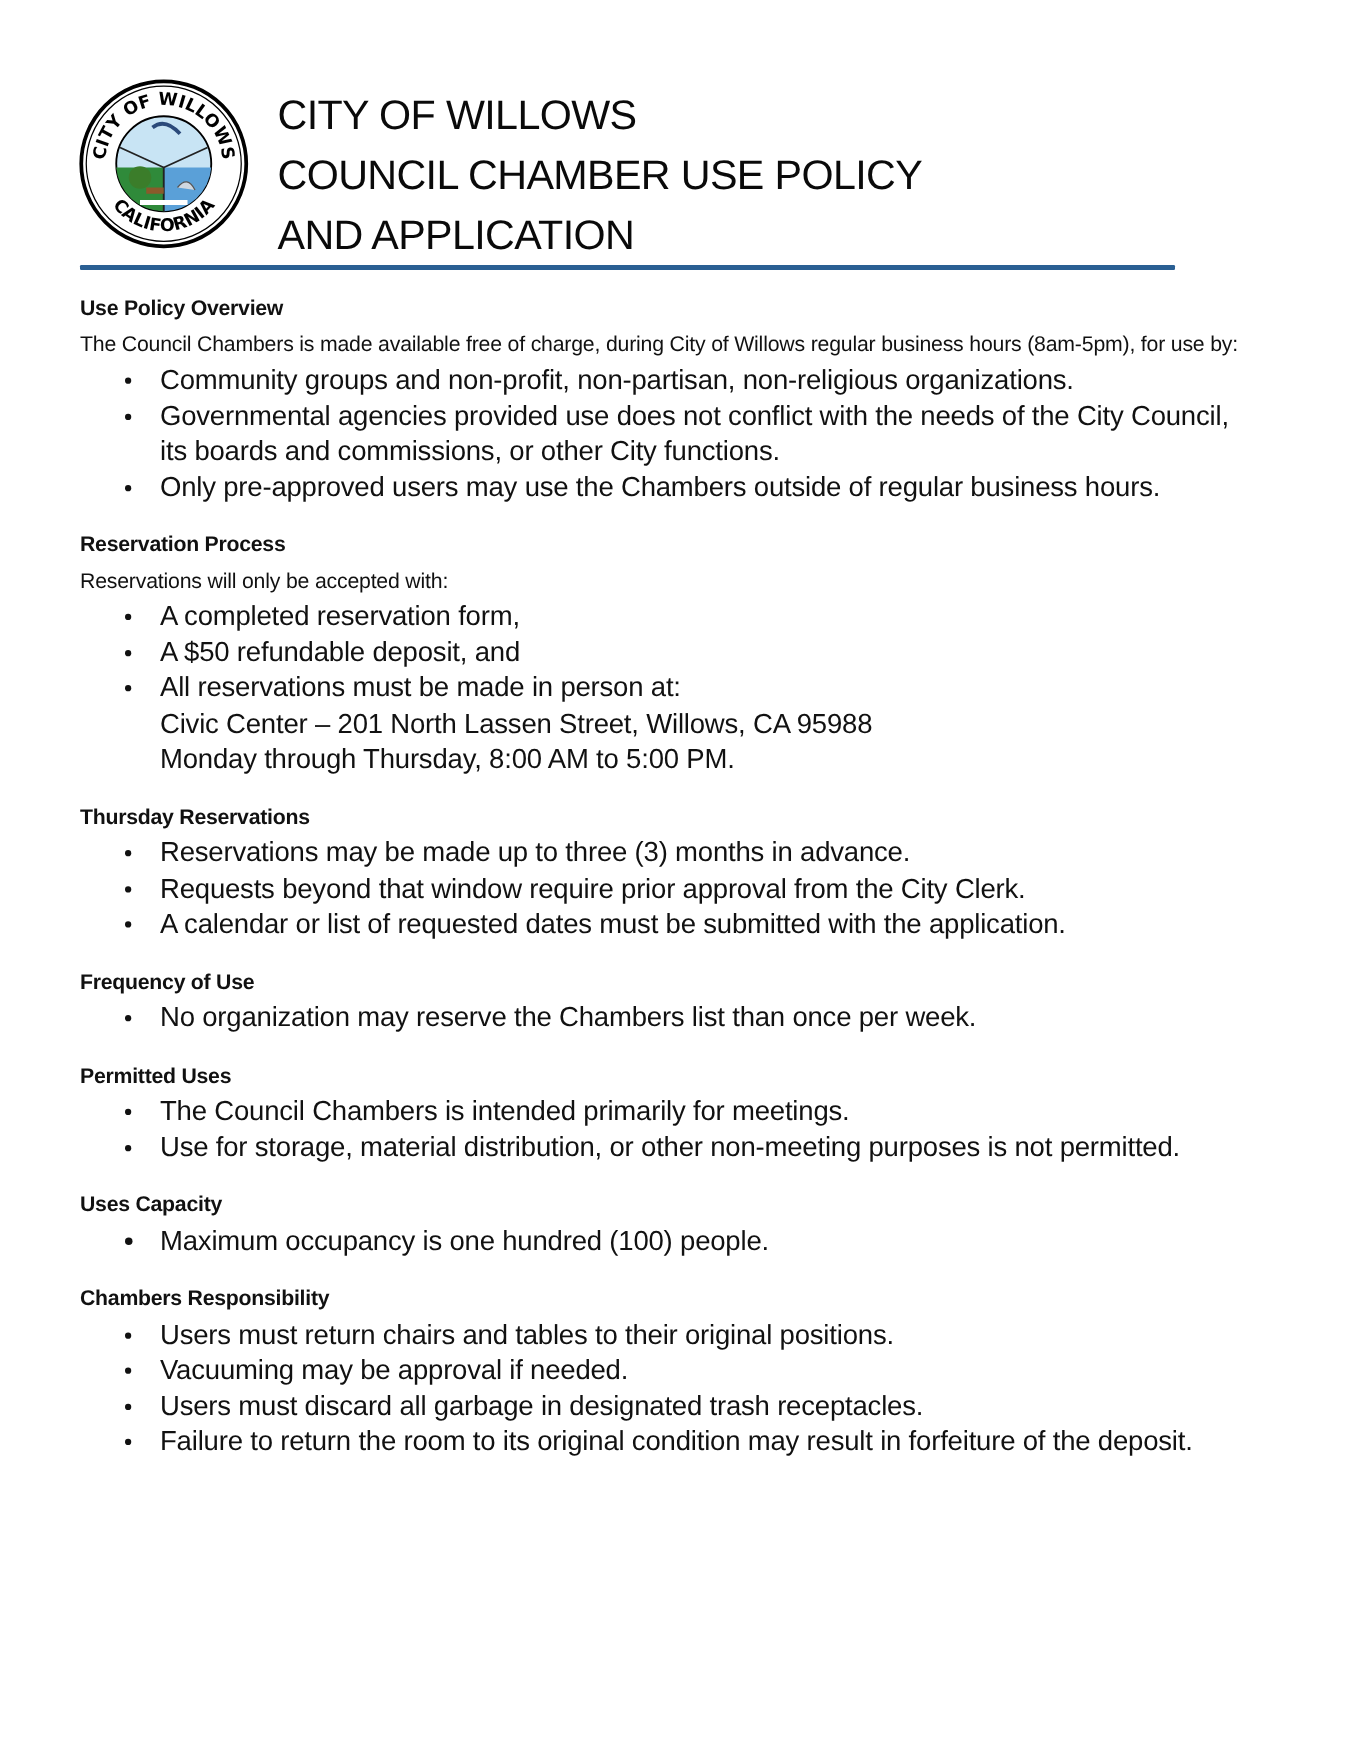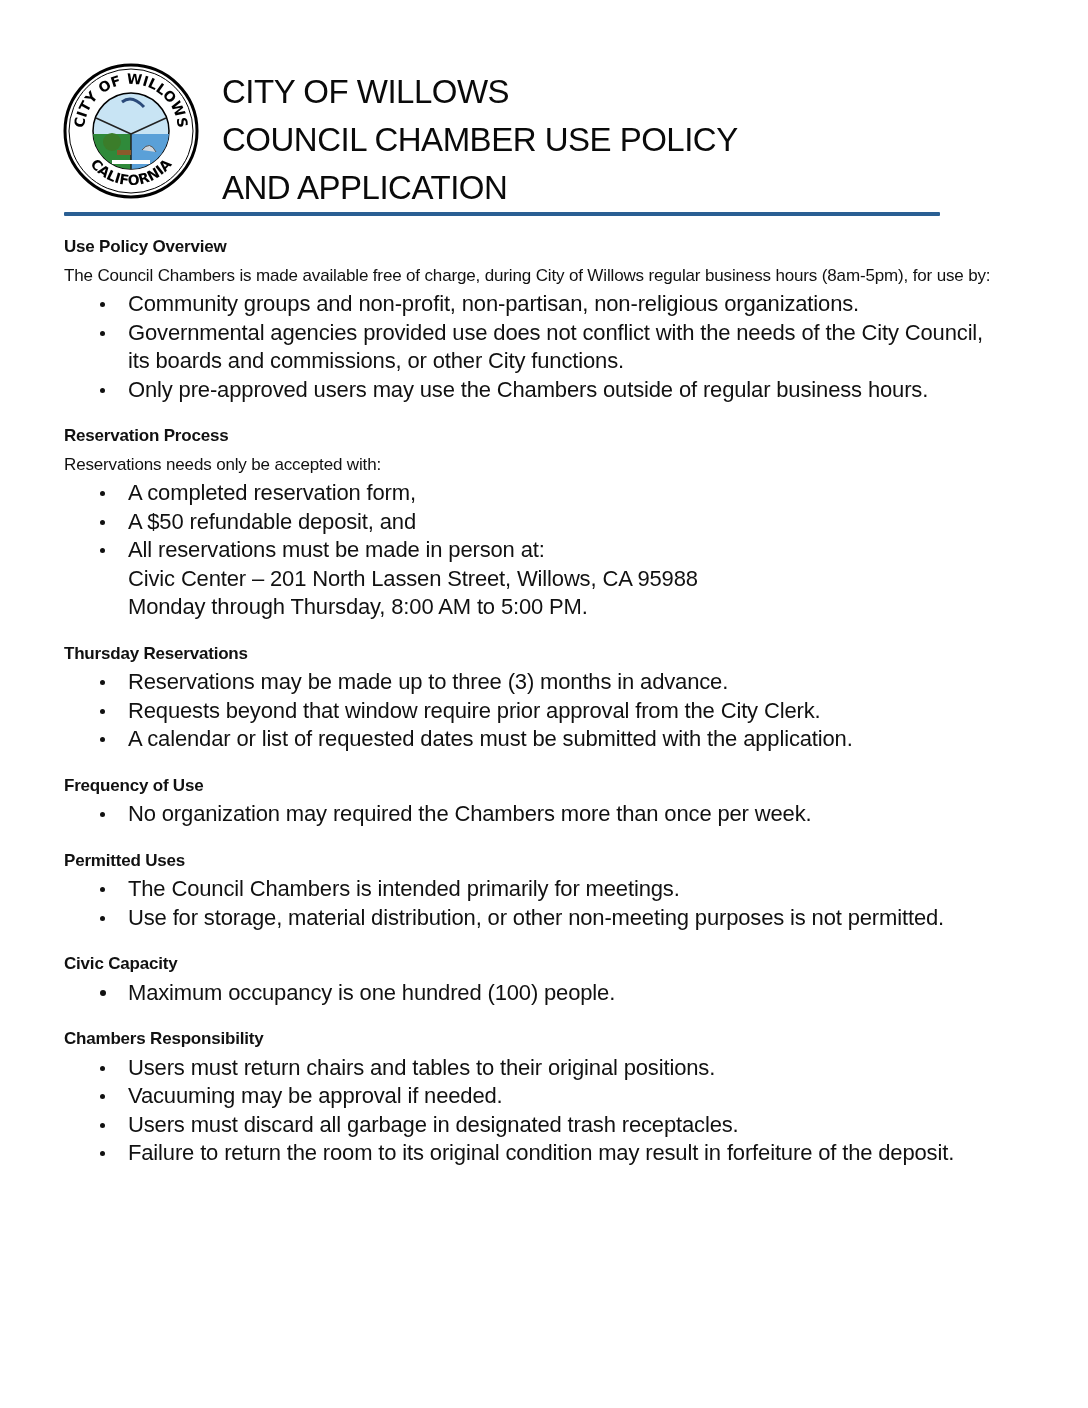--- a/index.html
+++ b/index.html
@@ -79,21 +79,21 @@
     <div class="para">The Council Chambers is made available free of charge, during City of Willows regular business hours (8am-5pm), for use by:</div>
     <ul class="bullets">
       <li><span class="dot"></span><span>Community groups and non-profit, non-partisan, non-religious organizations.</span></li>
       <li><span class="dot"></span><span>Governmental agencies provided use does not conflict with the needs of the City Council, its boards and commissions, or other City functions.</span></li>
       <li><span class="dot"></span><span>Only pre-approved users may use the Chambers outside of regular business hours.</span></li>
     </ul>
   </div>
 
   <div class="section">
     <div class="sec-heading">Reservation Process</div>
-    <div class="para">Reservations needs only be accepted with:</div>
+    <div class="para">Reservations will only be accepted with:</div>
     <ul class="bullets">
       <li><span class="dot"></span><span>A completed reservation form,</span></li>
       <li><span class="dot"></span><span>A $50 refundable deposit, and</span></li>
       <li><span class="dot"></span><span>All reservations must be made in person at:</span>
         <span class="cont">Civic Center – 201 North Lassen Street, Willows, CA 95988</span>
         <span class="cont">Monday through Thursday, 8:00 AM to 5:00 PM.</span>
       </li>
     </ul>
   </div>
 
@@ -102,34 +102,34 @@
     <ul class="bullets">
       <li><span class="dot"></span><span>Reservations may be made up to three (3) months in advance.</span></li>
       <li><span class="dot"></span><span>Requests beyond that window require prior approval from the City Clerk.</span></li>
       <li><span class="dot"></span><span>A calendar or list of requested dates must be submitted with the application.</span></li>
     </ul>
   </div>
 
   <div class="section">
     <div class="sec-heading">Frequency of Use</div>
     <ul class="bullets">
-      <li><span class="dot"></span><span>No organization may required the Chambers more than once per week.</span></li>
+      <li><span class="dot"></span><span>No organization may reserve the Chambers list than once per week.</span></li>
     </ul>
   </div>
 
   <div class="section">
     <div class="sec-heading">Permitted Uses</div>
     <ul class="bullets">
       <li><span class="dot"></span><span>The Council Chambers is intended primarily for meetings.</span></li>
       <li><span class="dot"></span><span>Use for storage, material distribution, or other non-meeting purposes is not permitted.</span></li>
     </ul>
   </div>
 
   <div class="section">
-    <div class="sec-heading">Civic Capacity</div>
+    <div class="sec-heading">Uses Capacity</div>
     <ul class="bullets">
       <li><span class="dot" style="width:6px;height:6px;top:11px;"></span><span>Maximum occupancy is one hundred (100) people.</span></li>
     </ul>
   </div>
 
   <div class="section">
     <div class="sec-heading">Chambers Responsibility</div>
     <ul class="bullets">
       <li><span class="dot"></span><span>Users must return chairs and tables to their original positions.</span></li>
       <li><span class="dot"></span><span>Vacuuming may be approval if needed.</span></li>

